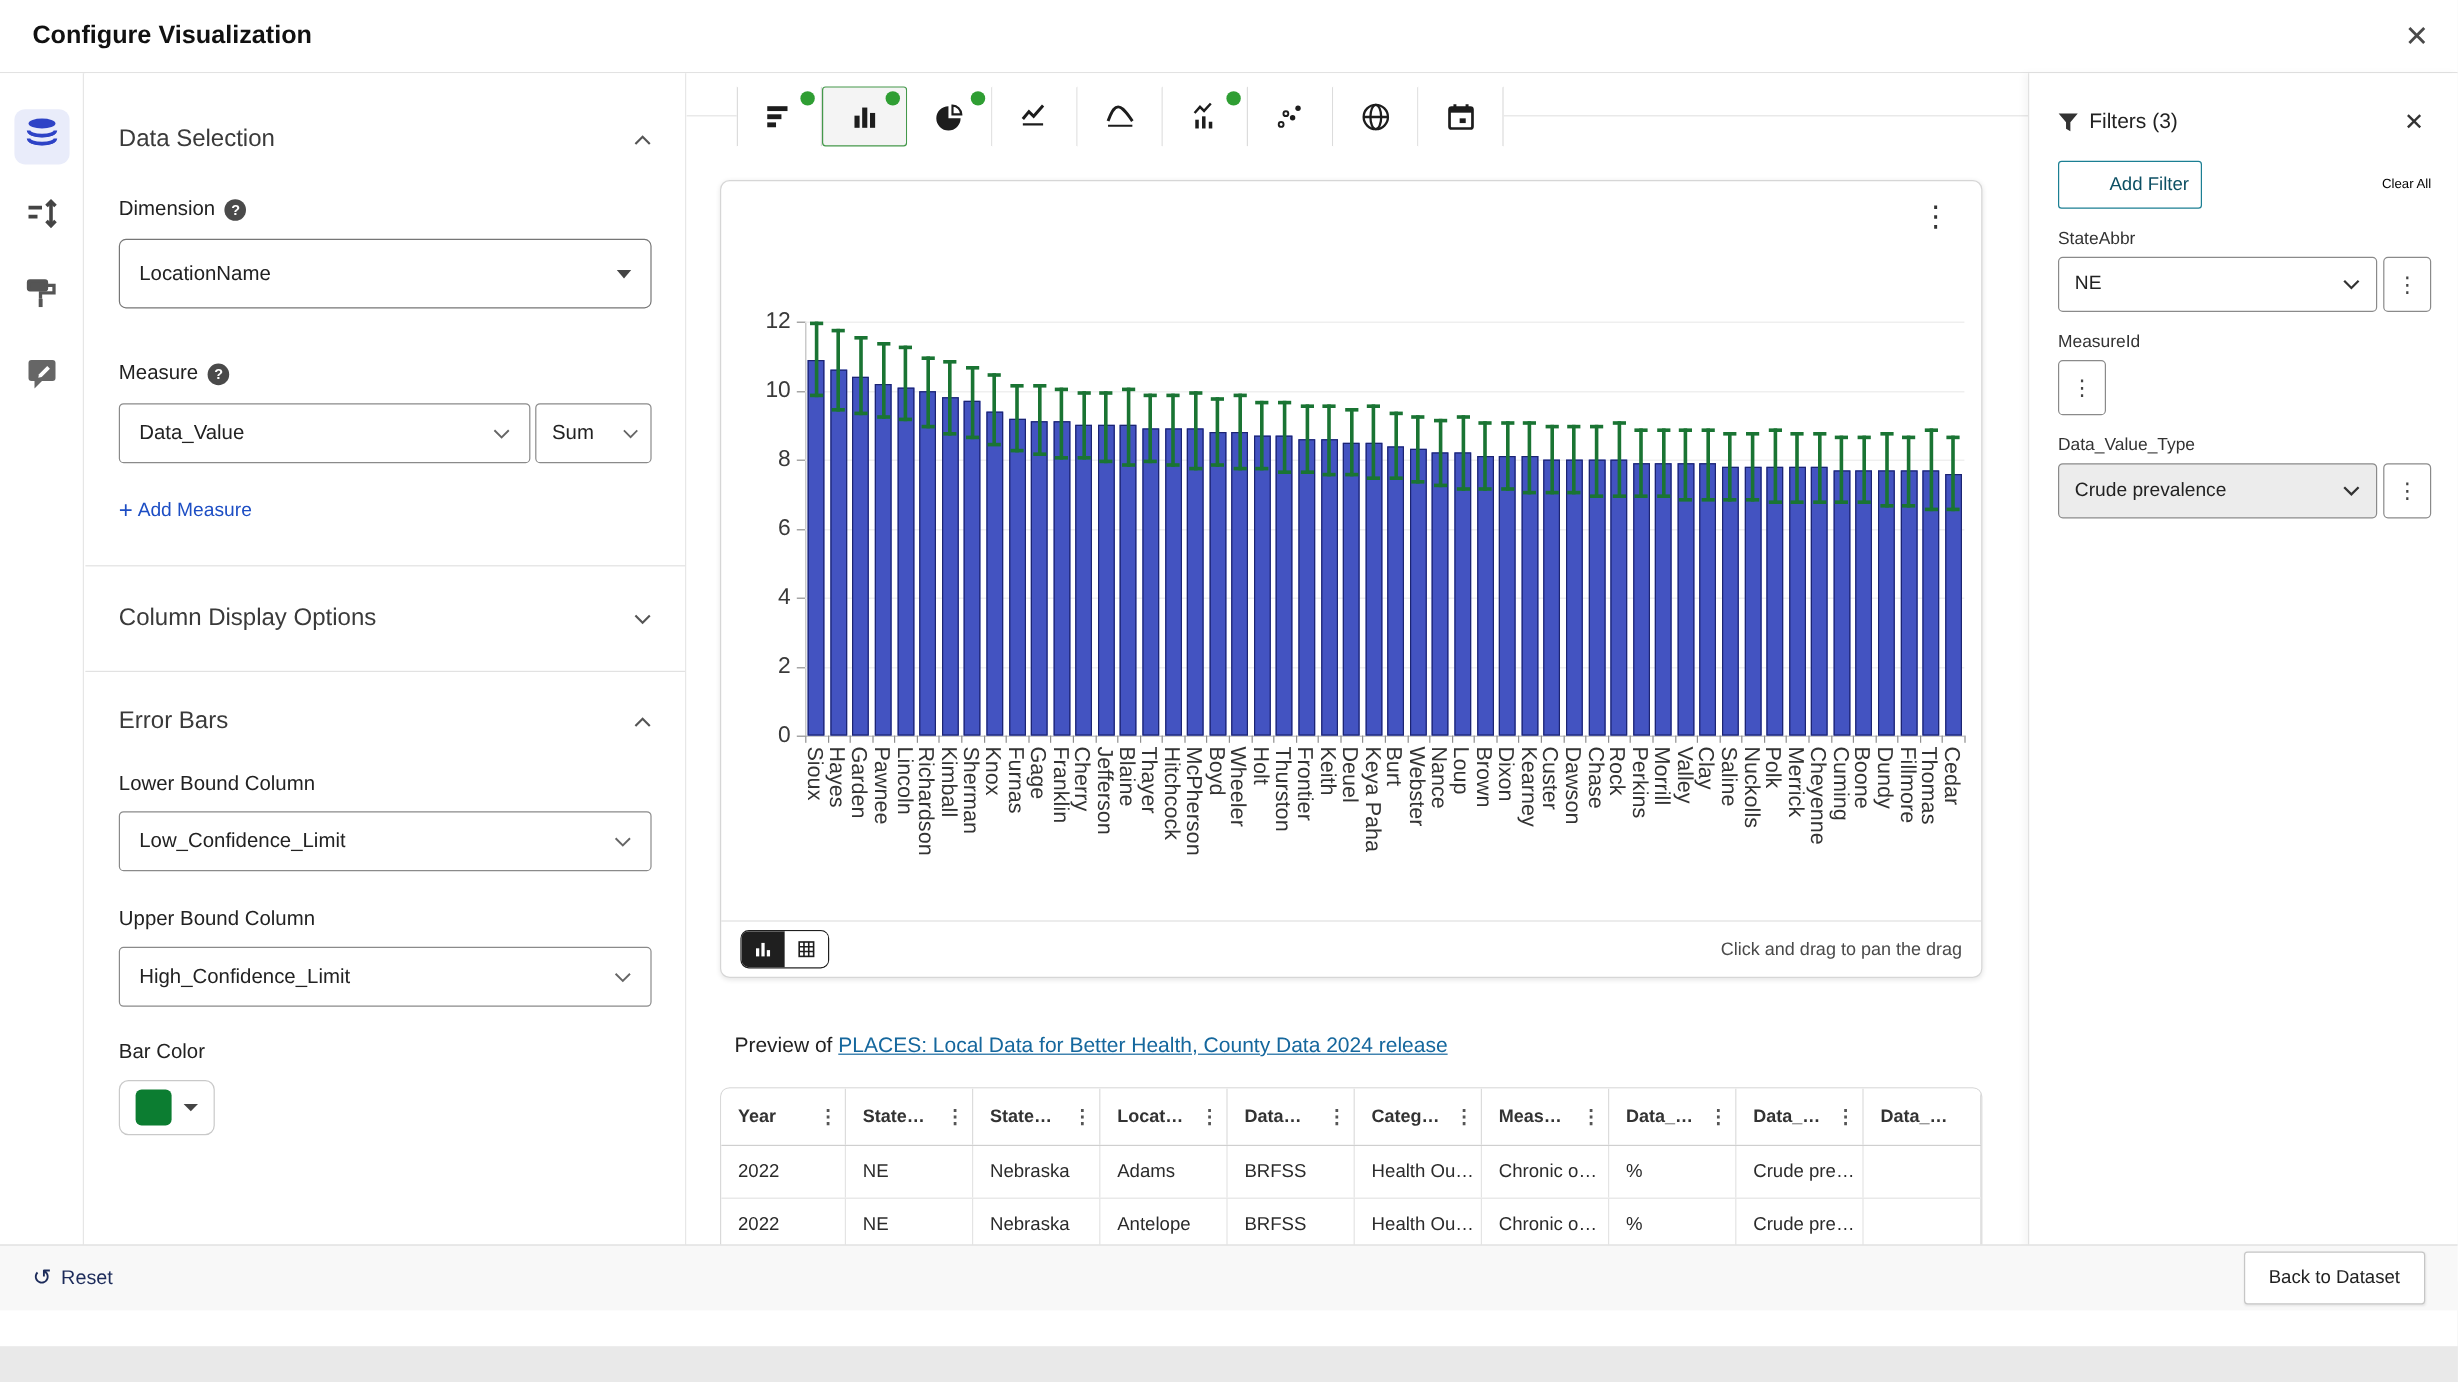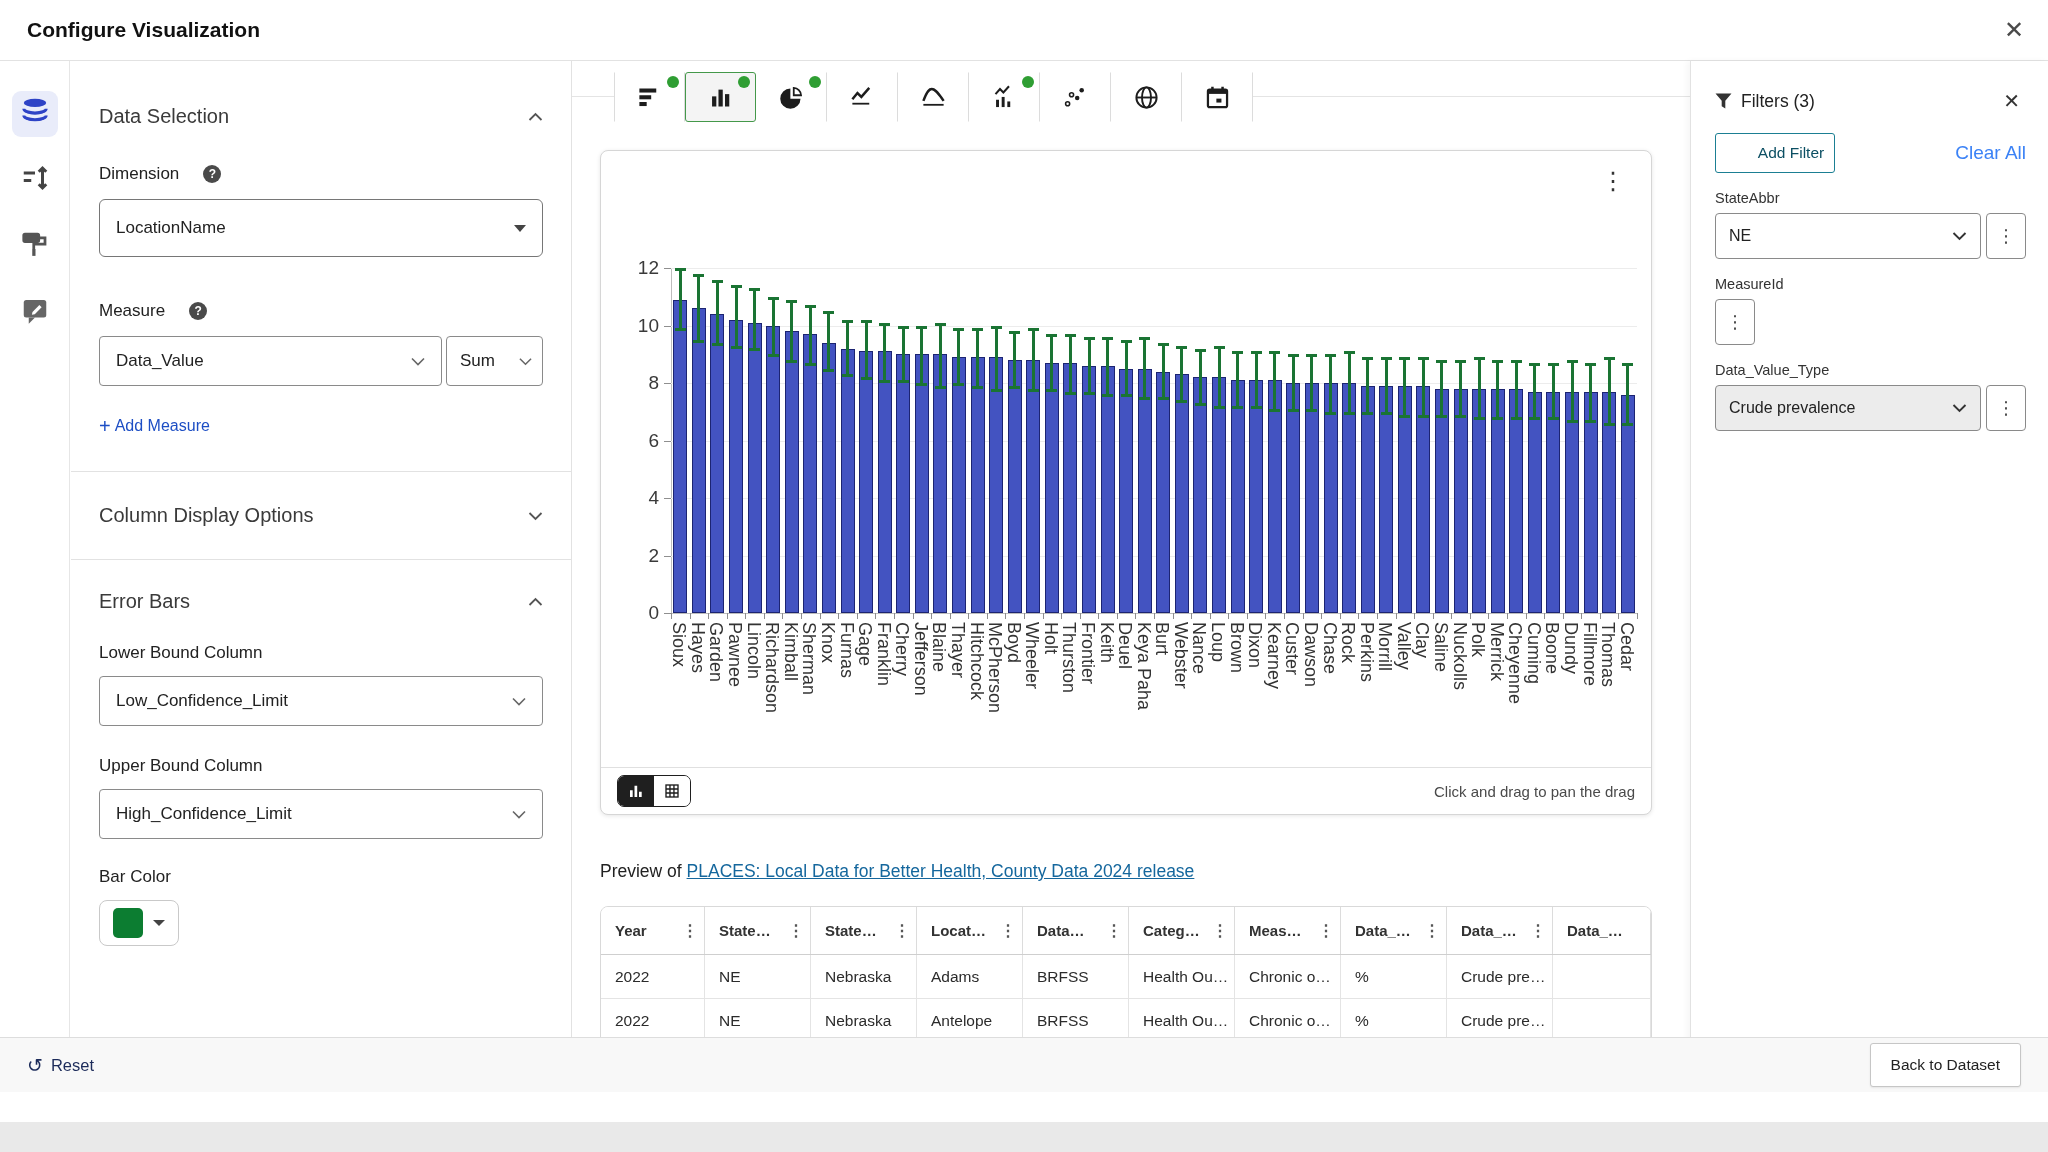--- a/index.html
+++ b/index.html
@@ -19,21 +19,21 @@
     border-right:1px solid #e6e6e6; display:flex; flex-direction:column; align-items:center; padding-top:30px; gap:20px; }
   .rail-item { width:46px; height:46px; border-radius:9px; display:flex; align-items:center; justify-content:center; cursor:pointer; }
   .rail-item.selected { background:#e9ecfa; }
 
   
   .panel { position:absolute; left:71px; top:61px; width:501px; bottom:54px; background:#fff;
     border-right:1px solid #e2e2e2; overflow:hidden; }
   .panel-inner { padding:0 28px; }
   .section-head { display:flex; align-items:center; justify-content:space-between; }
   .section-title { font-size:20px; color:#3a3a3a; }
-  .field-label { font-size:17px; color:#222; display:flex; align-items:center; gap:24px; }
+  .field-label { font-size:17px; color:#222; display:flex; align-items:flex-end; gap:8px; }
   .help { width:18px; height:18px; border-radius:50%; background:#4a4a4a; color:#fff; font-size:12px;
     font-weight:bold; display:inline-flex; align-items:center; justify-content:center; }
   .select { border:1px solid #767676; border-radius:6px; background:#fff; display:flex; align-items:center;
     padding:0 16px; font-size:17px; color:#222; justify-content:space-between; cursor:pointer; }
   .select .val { white-space:nowrap; overflow:hidden; text-overflow:ellipsis; }
   .caret-down { width:0; height:0; border-left:6px solid transparent; border-right:6px solid transparent;
     border-top:7px solid #444; }
   .chev { flex:0 0 auto; }
   .divider { height:1px; background:#e2e2e2; margin:0; }
   .add-measure { display:inline-flex; align-items:center; gap:4px; color:#1d4ec4; font-size:16px; cursor:pointer; }
@@ -69,21 +69,21 @@
   .xlabel { position:absolute; font-size:18px; color:#333; transform:rotate(90deg); transform-origin:0 0;
     white-space:nowrap; }
   .card-footer { position:absolute; left:0; right:0; bottom:0; height:47px; border-top:1px solid #e0e0e0;
     display:flex; align-items:center; justify-content:space-between; padding:0 16px; }
   .toggle { display:flex; border:1.5px solid #1f1f1f; border-radius:7px; overflow:hidden; }
   .toggle-seg { width:36px; height:30px; display:flex; align-items:center; justify-content:center; cursor:pointer; }
   .toggle-seg.on { background:#1f1f1f; }
   .toggle-seg.off { background:#fff; }
   .pan-hint { font-size:15px; color:#4a4a4a; }
 
-  .preview-line { position:absolute; left:28px; top:800px; font-size:17.5px; color:#222; }
+  .preview-line { position:absolute; left:40px; top:800px; font-size:17.5px; color:#222; }
   .preview-line a { color:#15679d; text-decoration:underline; cursor:pointer; }
 
   .data-table { position:absolute; left:28px; top:845px; width:1052px; height:146px;
     border:1px solid #d9d9d9; border-radius:8px 8px 0 0; overflow:hidden; background:#fff; }
   .thead { display:flex; height:48px; border-bottom:1px solid #cfcfcf; background:#fff; }
   .th { display:flex; align-items:center; justify-content:space-between; padding:0 6px 0 14px;
     border-right:1px solid #dcdcdc; font-size:15px; font-weight:bold; color:#333; overflow:hidden; }
   .th .lbl { white-space:nowrap; overflow:hidden; text-overflow:ellipsis; }
   .th .kebab { font-size:16px; color:#555; cursor:pointer; }
   .tr { display:flex; height:44px; border-bottom:1px solid #e4e4e4; }
@@ -92,21 +92,21 @@
 
   
   .filters { position:absolute; right:0; top:61px; width:358px; bottom:54px; background:#fff;
     border-left:1px solid #e2e2e2; box-shadow:-3px 0 6px rgba(0,0,0,.04); padding:26px 22px 0 24px; }
   .filters-head { display:flex; align-items:center; justify-content:space-between; }
   .filters-title { display:flex; align-items:center; gap:9px; font-size:17.5px; color:#222; }
   .filters-close { font-size:20px; color:#333; cursor:pointer; padding:2px 6px; }
   .filters-actions { display:flex; align-items:center; justify-content:space-between; margin-top:18px; }
   .add-filter-btn { width:120px; height:40px; border:1.5px solid #1b7f93; border-radius:3px; background:#fff;
     color:#0c4f63; font-size:15.5px; display:flex; align-items:center; justify-content:center; cursor:pointer;padding-left:32px; }
-  .clear-all { color:#3b82f6; font-size:19px; cursor:pointer; }
+  .clear-all { color:#000000; font-size:11px; cursor:pointer; }
   .filter-group { margin-top:17px; }
   .filter-label { font-size:14.5px; color:#333; margin-bottom:7px; }
   .filter-row { display:flex; gap:5px; }
   .filter-select { flex:1; height:46px; border:1px solid #8a8a8a; border-radius:4px; display:flex;
     align-items:center; justify-content:space-between; padding:0 13px; font-size:16px; color:#222;
     background:#fff; cursor:pointer; }
   .filter-select.disabled { background:#ececec; }
   .filter-kebab { width:40px; height:46px; border:1px solid #8a8a8a; border-radius:4px; display:flex;
     align-items:center; justify-content:center; font-size:18px; color:#444; cursor:pointer; background:#fff; }
 

